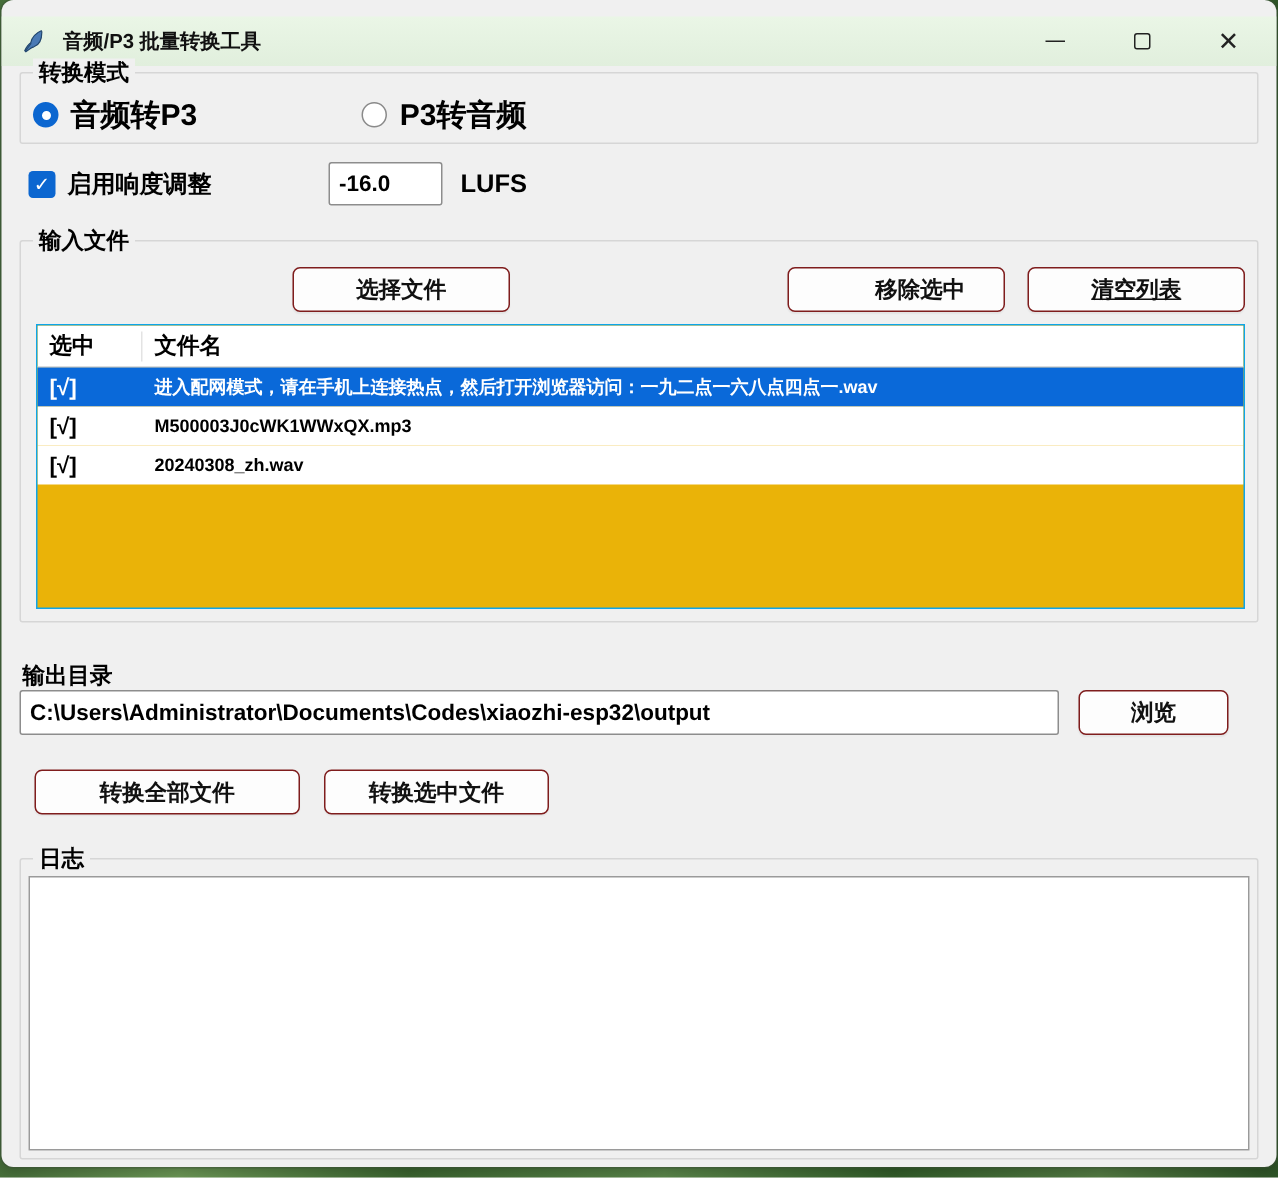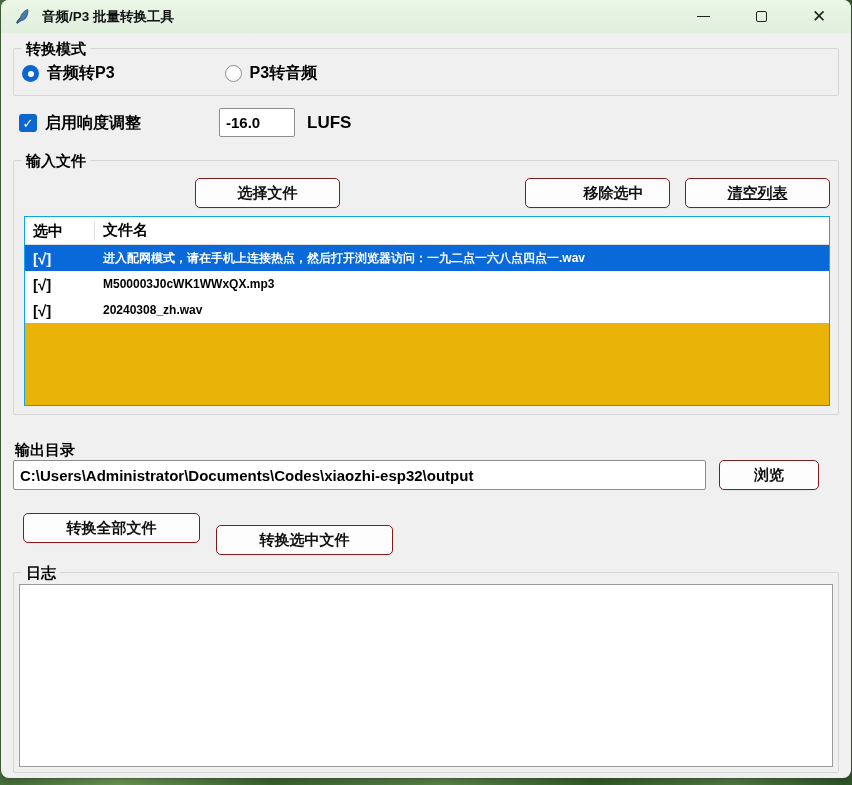--- a/index.html
+++ b/index.html
@@ -10,21 +10,21 @@
     position:relative;
   }
   .window {
     position:absolute; left:1px; top:0; width:850px; height:778px;
     background:#f0f0f0; border-radius:8px; overflow:hidden;
     box-shadow:0 0 0 1px rgba(60,80,55,.45), 0 4px 10px rgba(0,0,0,.25);
   }
   
   .titlebar {
     height:33px; background:linear-gradient(180deg,#eaf6e6,#e1efdd);
-    display:flex; align-items:center; position:relative;
+    display:flex; align-items:center; position:relative;margin-top:11px;
   }
   .app-icon { width:18px; height:18px; margin-left:13px; display:flex; }
   .title-text { margin-left:10px; font-size:13.5px; font-weight:600; color:#111; }
   .caption-buttons { position:absolute; right:3px; top:0; height:33px; display:flex; }
   .cap-btn { width:58px; height:33px; display:flex; align-items:center; justify-content:center; color:#222; cursor:default; }
   .cap-btn.min span { display:block; width:13px; height:0; border-top:1.6px solid #222; }
   .cap-btn.max span { display:block; width:11px; height:11px; border:1.6px solid #222; border-radius:2px; }
   .cap-btn.close { font-size:17px; font-weight:400; }
   
   .lframe { position:absolute; border:1px solid #d6d6d6; border-radius:2px; }
@@ -33,21 +33,21 @@
     font-size:15px; font-weight:700; color:#000; line-height:19px;
   }
   
   .frame-mode { left:12px; top:48px; width:826px; height:48px; }
   .radio-row { position:absolute; left:8px; top:14px; display:flex; }
   .radio-opt { display:flex; align-items:center; cursor:default; }
   .radio-opt + .radio-opt { margin-left:110px; }
   .radio-circle { width:17px; height:17px; border-radius:50%; border:1px solid #8a8a8a; background:#fff; display:flex; align-items:center; justify-content:center; }
   .radio-opt.selected .radio-circle { border:none; background:#0b66d0; }
   .radio-opt.selected .radio-circle i { width:6px; height:6px; background:#0b66d0; border:3px solid #fff; border-radius:50%; display:block; }
-  .radio-label { margin-left:8px; font-size:16px; font-weight:700; color:#000; }
+  .radio-label { margin-left:8px; font-size:20px; font-weight:700; color:#000; }
   
   .loudness-row { position:absolute; left:18px; top:108px; height:30px; display:flex; align-items:center; }
   .checkbox { width:18px; height:18px; background:#0b66d0; border-radius:3px; color:#fff; font-size:13px; font-weight:700; display:flex; align-items:center; justify-content:center; }
   .cb-label { margin-left:8px; font-size:16px; font-weight:700; }
   .loudness-entry { position:absolute; left:200px; top:0px; width:76px; height:29px; border:1px solid #8d8d8d; border-radius:2px; background:#fff; font-family:inherit; font-size:15px; font-weight:700; padding:0 6px; color:#000; }
   .lufs-label { position:absolute; left:288px; font-size:17px; font-weight:700; }
   
   .frame-input { left:12px; top:160px; width:826px; height:255px; }
   .btn {
     background:#fdfdfd; border:1px solid #7f1d1d; border-radius:5px;
@@ -65,21 +65,21 @@
   .trow { display:flex; height:26px; align-items:center; background:#fff; color:#000; }
   .trow .c1 { width:70px; padding-left:8px; font-size:15px; font-weight:700; }
   .trow .c2 { flex:1; padding-left:8px; font-size:12px; font-weight:700; white-space:nowrap; overflow:hidden; }
   .trow.selected { background:#0a69d9; color:#fff; }
   
   .out-label { position:absolute; left:14px; top:441px; font-size:15px; font-weight:700; }
   .out-entry { position:absolute; left:12px; top:460px; width:693px; height:30px; border:1px solid #8d8d8d; border-radius:2px; background:#fff; font-family:inherit; font-size:15px; font-weight:700; padding:0 6px; color:#000; }
   .btn-browse { position:absolute; left:718px; top:460px; width:100px; height:30px; }
   
   .btn-conv-all { position:absolute; left:22px;  top:513px; width:177px; height:30px; }
-  .btn-conv-sel { position:absolute; left:215px; top:513px; width:177px; height:30px;margin-top:12px; }
+  .btn-conv-sel { position:absolute; left:215px; top:513px; width:150px; height:30px; }
   
   .frame-log { left:12px; top:572px; width:826px; height:201px; }
   .log-area { position:absolute; left:5px; top:11px; width:814px; height:183px; background:#fff; border:1px solid #9a9a9a; font-size:14px; overflow:auto; }
 </style>
 </head>
 <body>
 
 <div class="window">
 
   <div class="titlebar">

